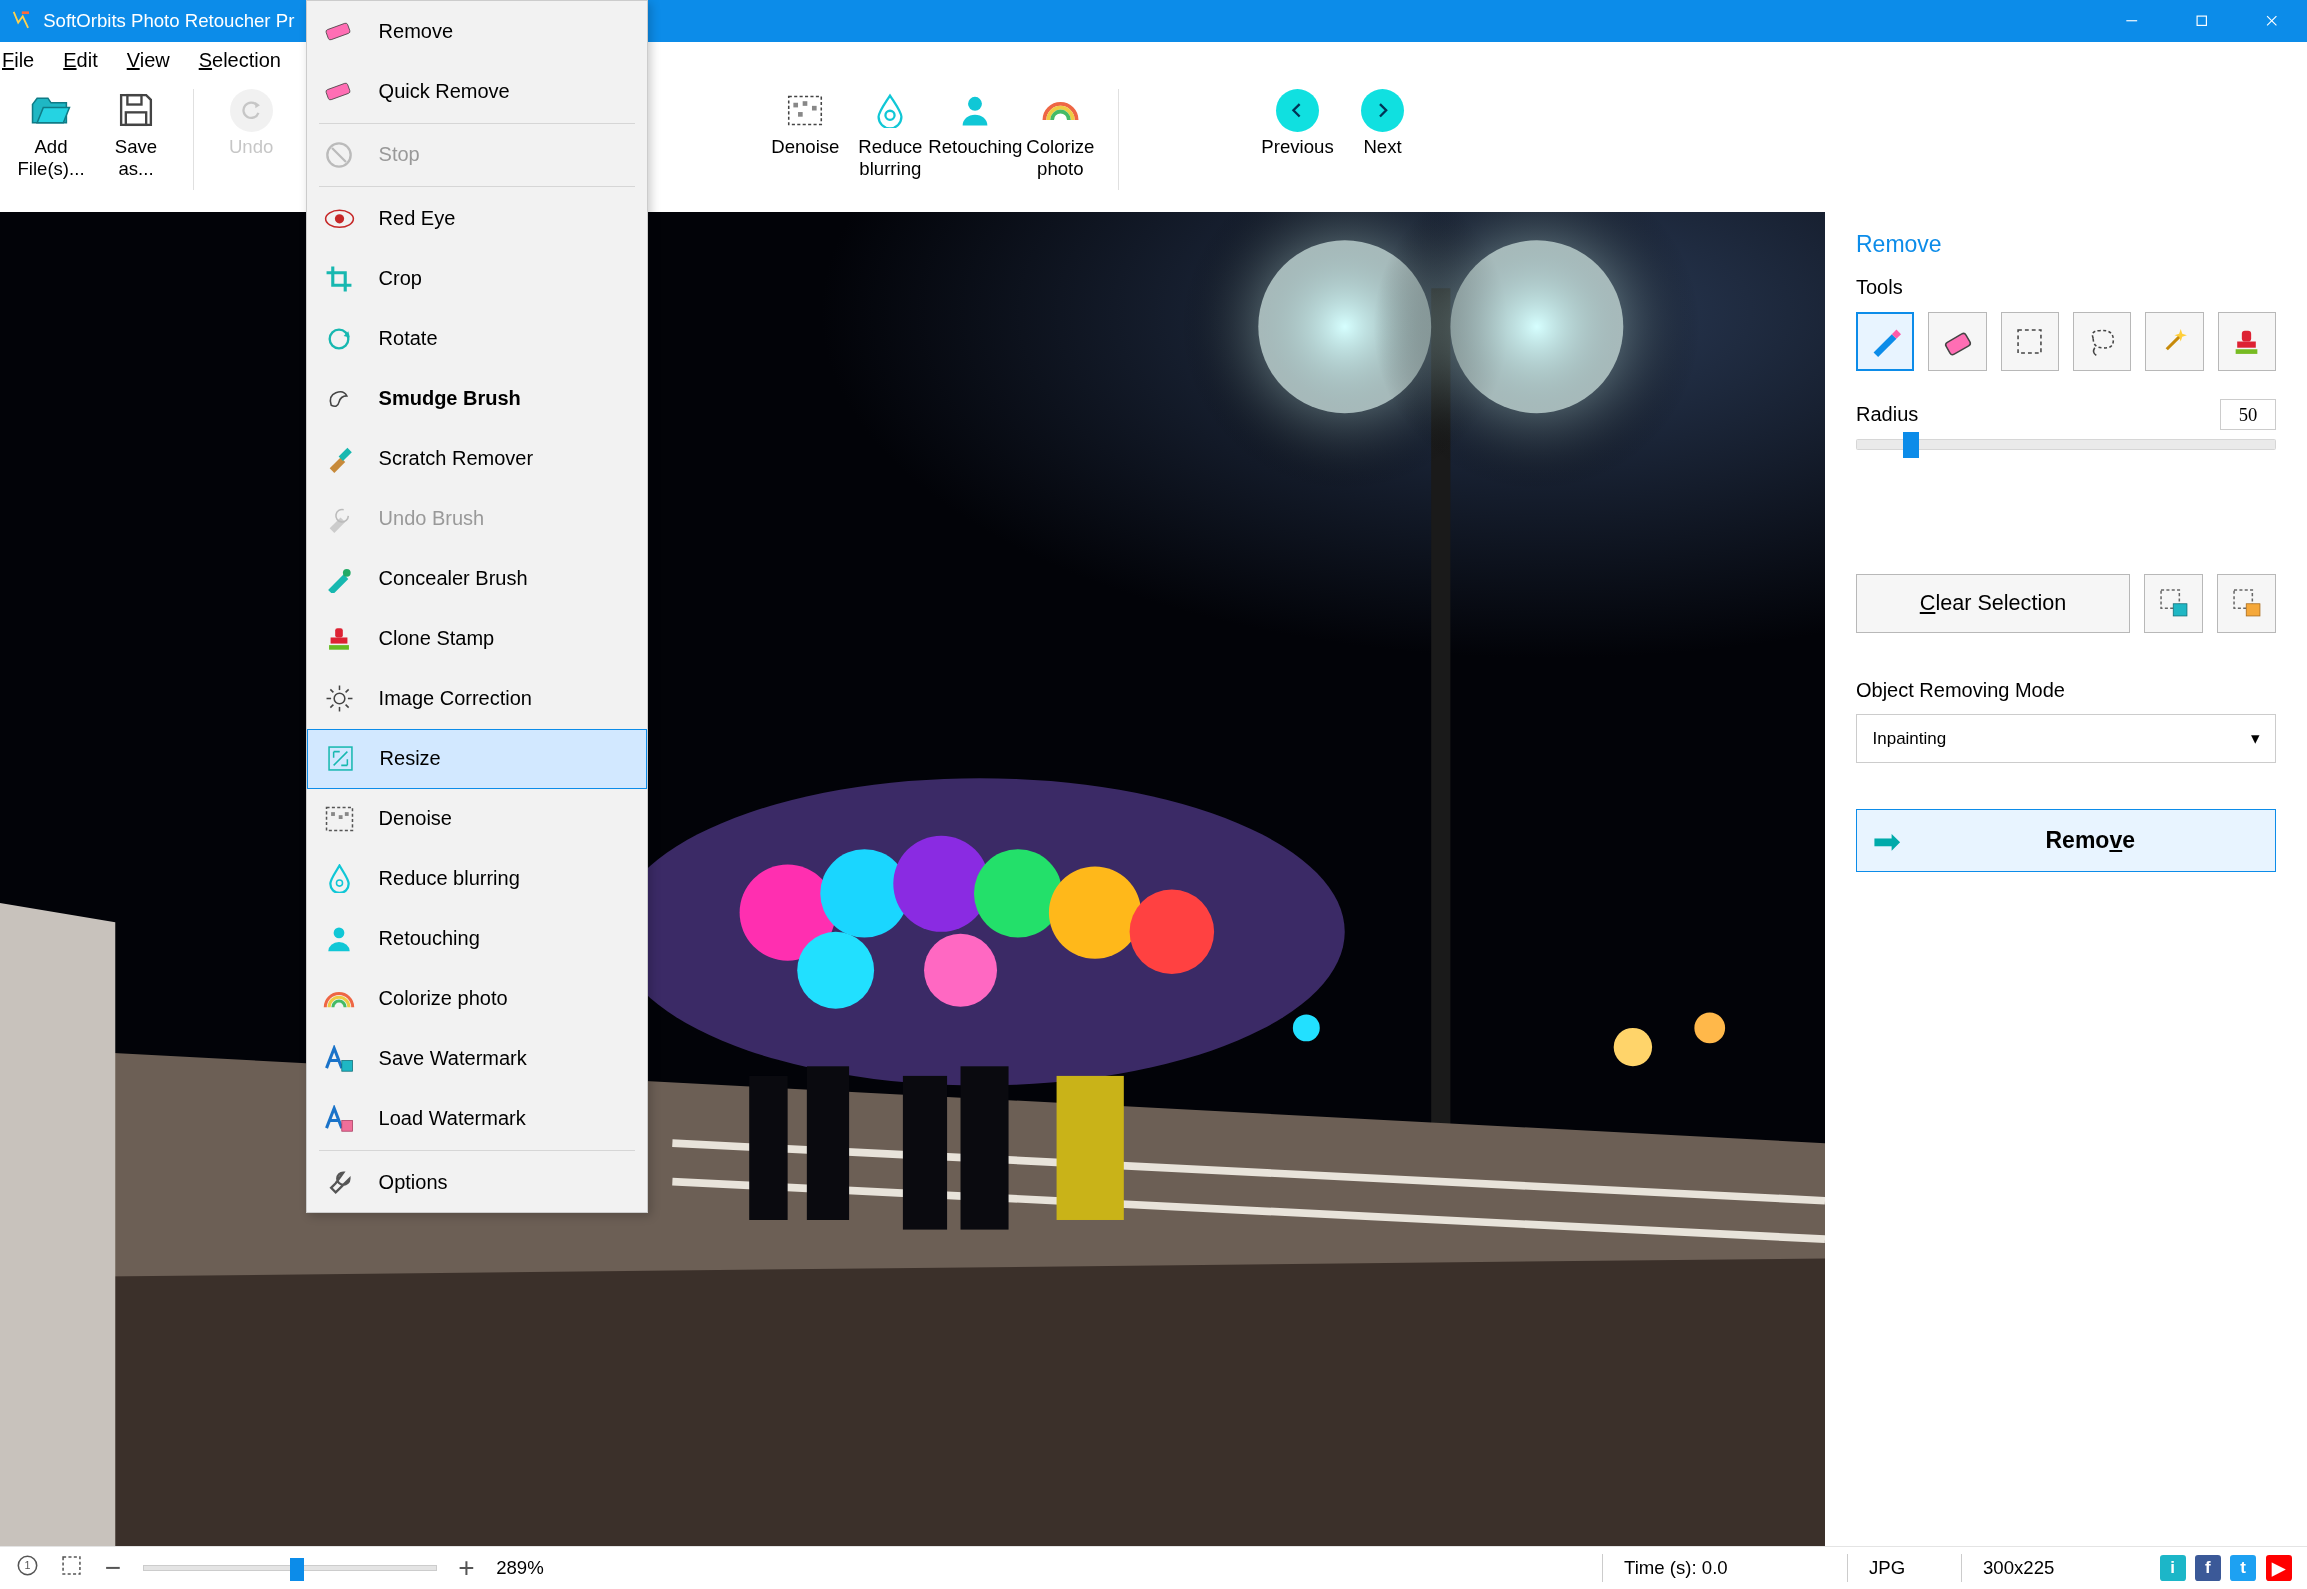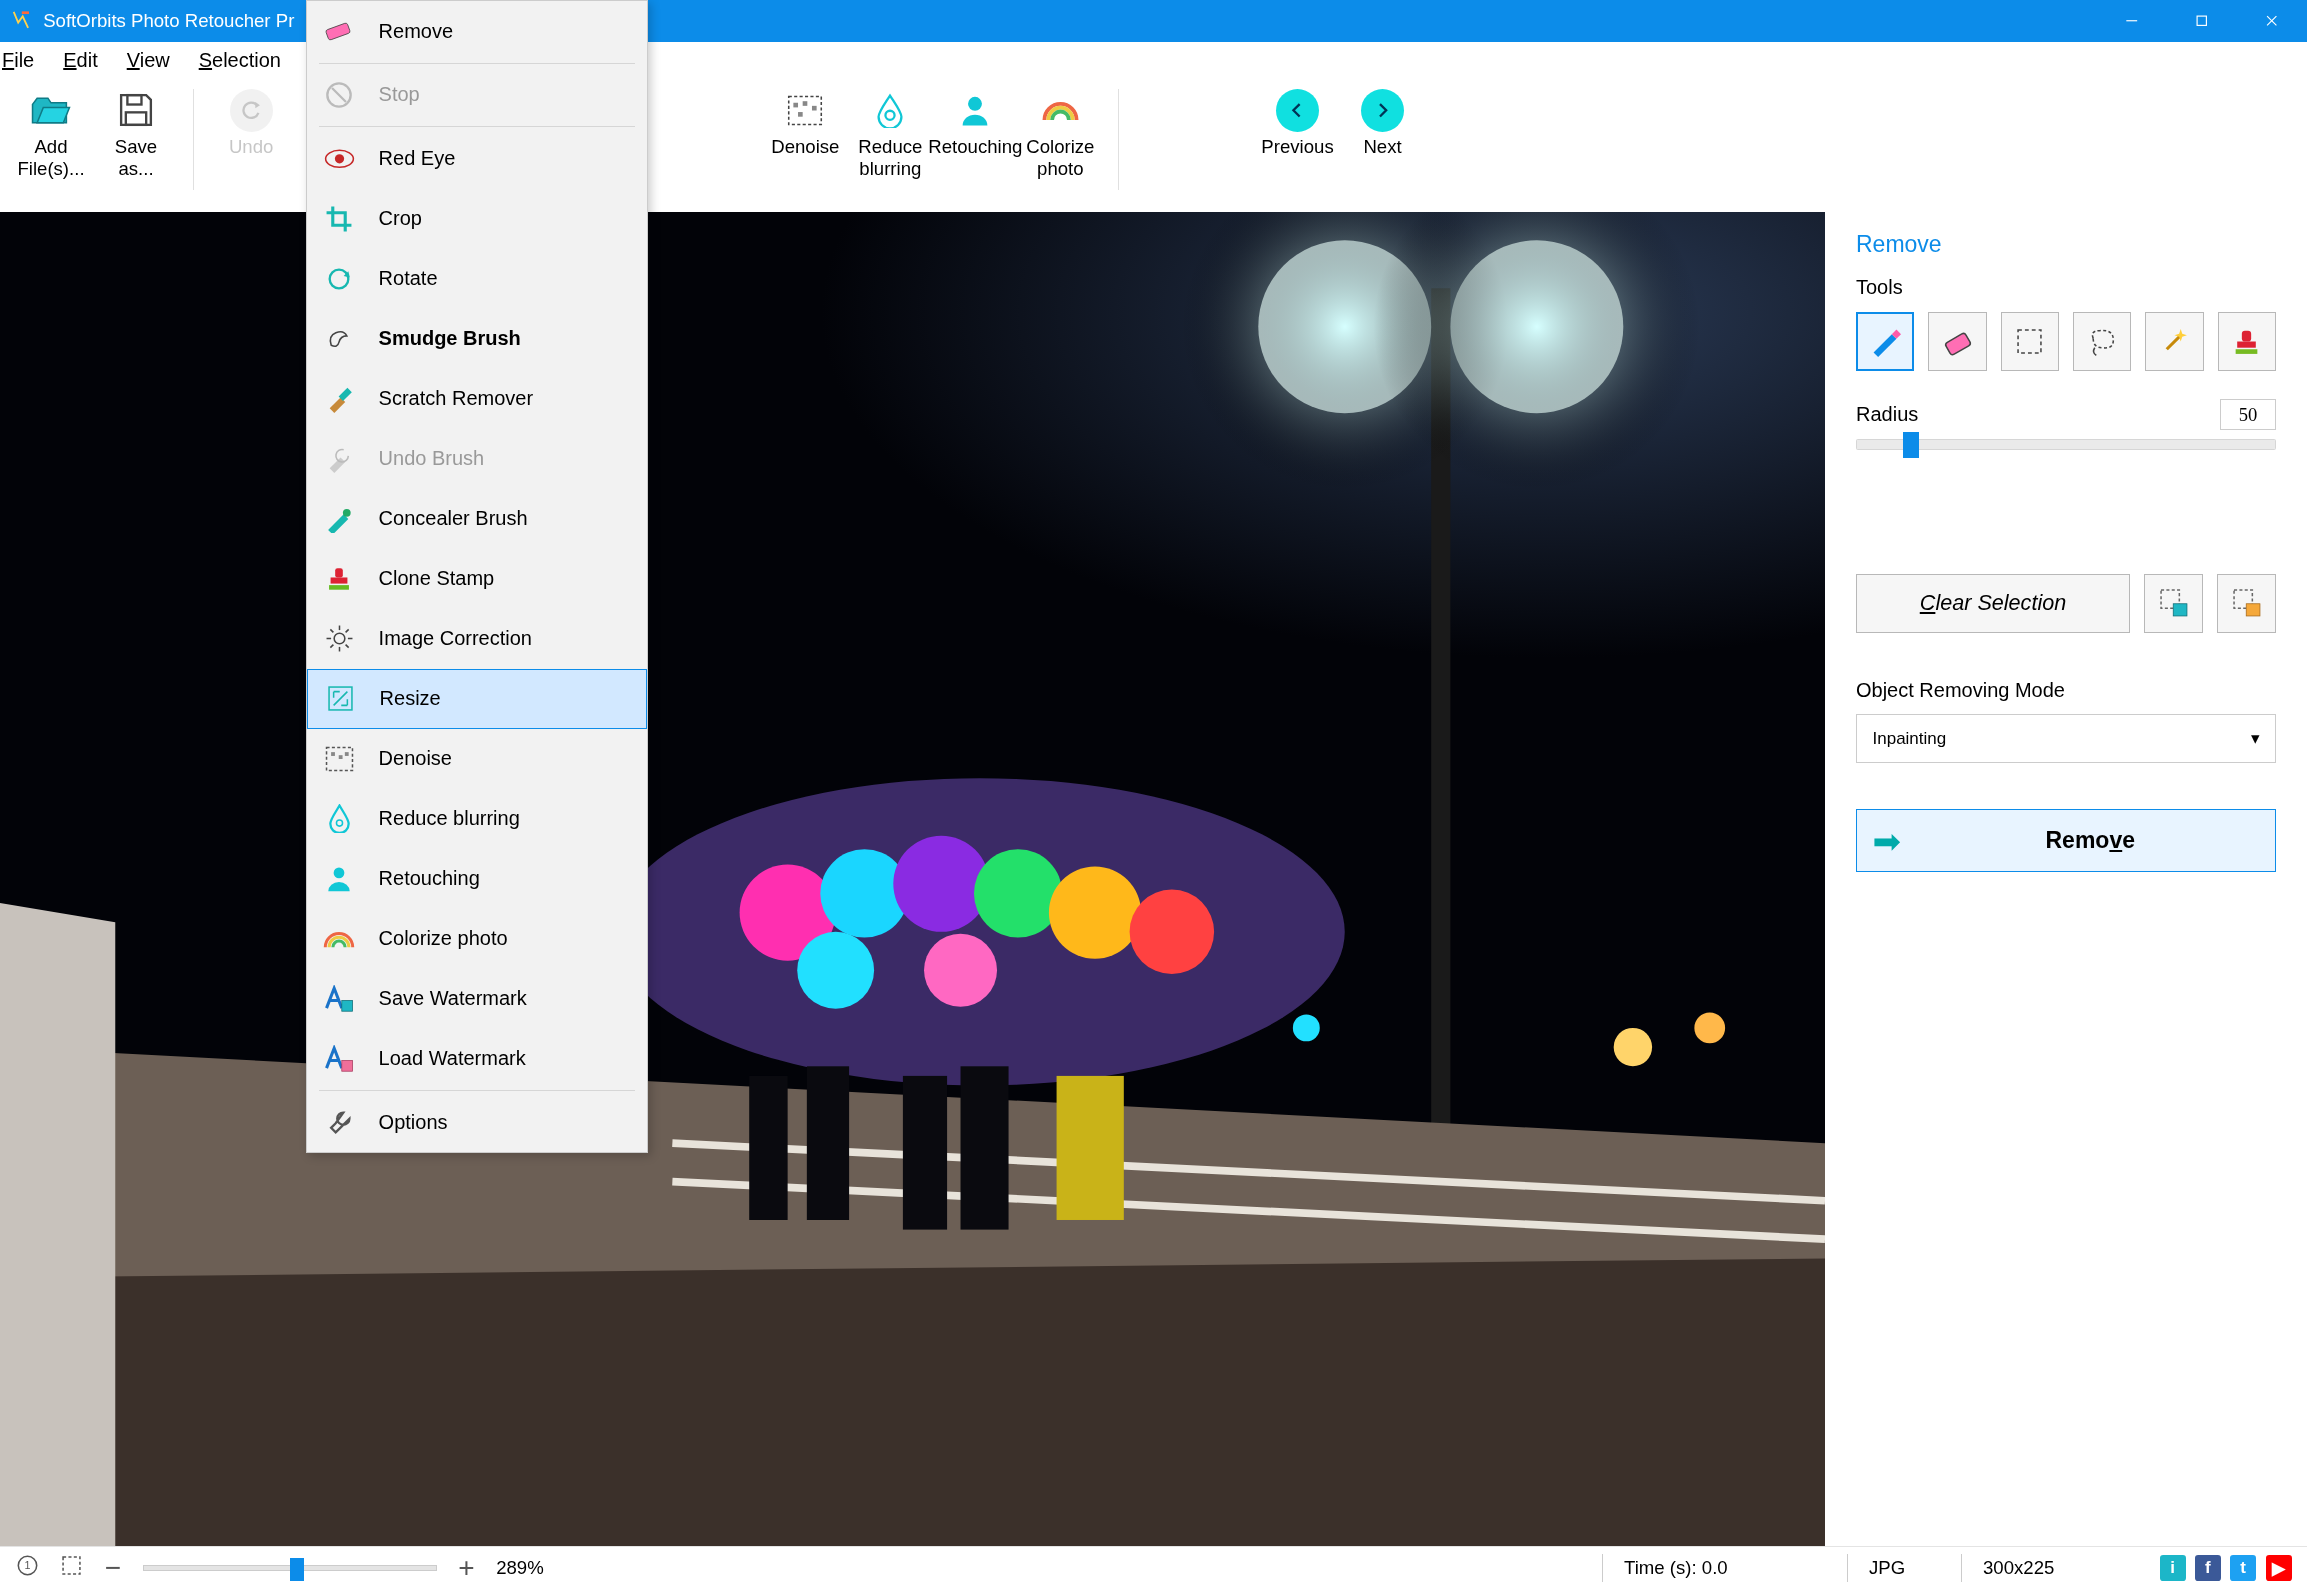--- a/index.html
+++ b/index.html
@@ -33,21 +33,21 @@
 .tool-grid { display: flex; gap: 14px; margin-bottom: 28px; }
 .tool-cell { width: 59px; height: 59px; border: 0.8px solid #b8b8b8; background: #f6f6f6; display: flex; align-items: center; justify-content: center; cursor: pointer; }
 .tool-cell.selected { background: #e8f4ff; border: 2.3px solid #0c8ce9; }
 .radius-row { display: flex; justify-content: space-between; align-items: center; margin-bottom: 9.3px; }
 .radius-val { width: 56px; height: 31px; border: 0.8px solid #ccc; text-align: center; font-size: 18.6px; line-height: 29px; font-family: Liberation Serif, serif; }
 .slider-track { position: relative; height: 10.8px; background: #eaeaea; border: 0.8px solid #d6d6d6; border-radius: 1.5px; margin-bottom: 124px; }
 .slider-thumb { position: absolute; top: -7.7px; width: 15.5px; height: 26px; background: #0c8ce9; left: 46px; }
 
 .wide-btn-row { display: flex; gap: 14px; margin-bottom: 46px; }
 .wide-btn { height: 59px; border: 0.8px solid #b8b8b8; background: #f6f6f6; display: flex; align-items: center; justify-content: center; font-size: 21.6px; cursor: pointer; }
-.wide-btn.main { flex: 1; font-style: italic; }
+.wide-btn.main { flex: 1; }
 .wide-btn.square { width: 59px; }
 
 .mode-label { font-size: 20px; margin-bottom: 12.4px; }
 .dropdown { height: 49px; border: 0.8px solid #ccc; display: flex; align-items: center; justify-content: space-between; padding: 0 15.5px; font-size: 17px; cursor: pointer; margin-bottom: 46px; }
 
 .remove-btn { height: 63px; border: 1.5px solid #0c8ce9; background: #e8f4ff; display: flex; align-items: center; padding: 0 15.5px; cursor: pointer; font-size: 23px; gap: 20px; }
 .remove-btn .arrow { color: #0aa; font-size: 34px; }
 .remove-btn .txt { flex: 1; text-align: center; }
 
 .context-menu { position: absolute; top: 0; left: 306px; width: 342px; background: #f2f2f2; border: 0.8px solid #ccc; box-shadow: 3.1px 3.1px 9.3px rgba(0,0,0,.2); z-index: 100; }
@@ -384,20 +384,28 @@
 
 <div class="context-menu" id="ctx">
     <div class="cm-item">
       <span class="cm-icon">
         <svg width="29" height="23" viewBox="0 0 38 30">
           <rect x="2" y="8" width="30" height="14" rx="3" transform="rotate(-20 17 15)" fill="#ff6eb4" stroke="#444"></rect>
         </svg>
       </span>
       <span>Remove</span>
     </div>
+    <div class="cm-item">
+      <span class="cm-icon">
+        <svg width="29" height="23" viewBox="0 0 38 30">
+          <rect x="2" y="8" width="30" height="14" rx="3" transform="rotate(-20 17 15)" fill="#ff6eb4" stroke="#444"></rect>
+        </svg>
+      </span>
+      <span>Quick Remove</span>
+    </div>
     <div class="cm-sep"></div>
     <div class="cm-item disabled">
       <span class="cm-icon">
         <svg width="28" height="28" viewBox="0 0 36 36">
           <circle cx="18" cy="18" r="15" fill="none" stroke="#bbb" stroke-width="3"></circle>
           <line x1="9" y1="9" x2="27" y2="27" stroke="#bbb" stroke-width="3"></line>
         </svg>
       </span>
       <span>Stop</span>
     </div>

